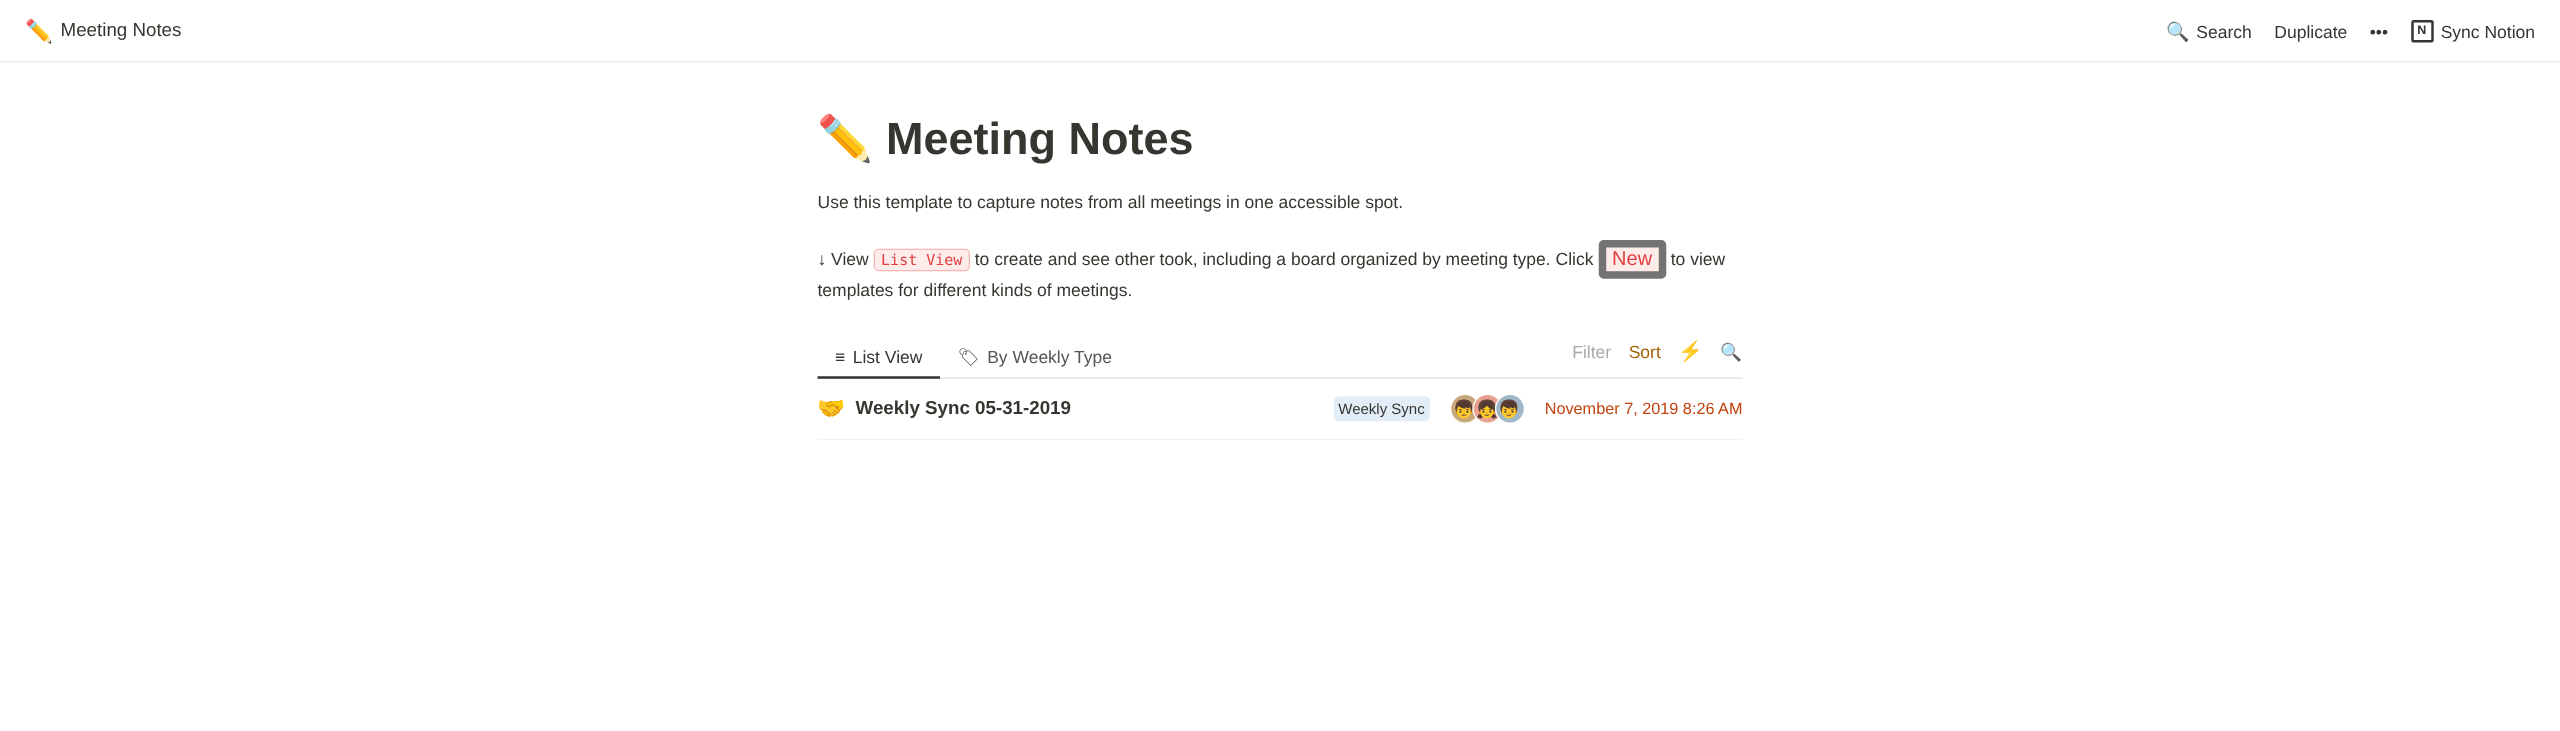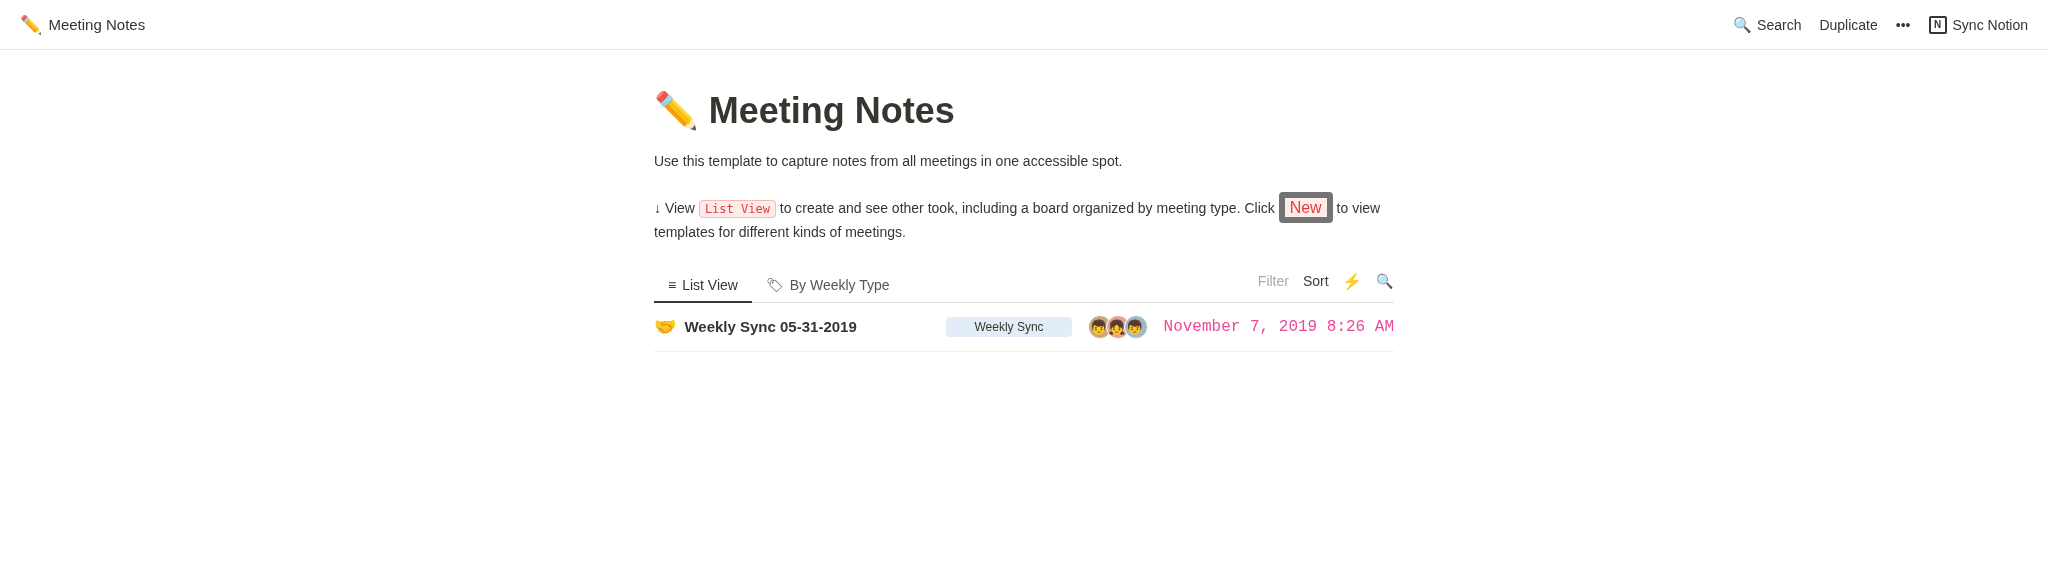--- a/index.html
+++ b/index.html
@@ -134,21 +134,21 @@
       gap: 14px;
       font-size: 14px;
       color: #aaa;
       padding-bottom: 8px;
     }
     .tabs-right .filter-btn {
       color: #aaa;
       cursor: pointer;
     }
     .tabs-right .sort-btn {
-      color: #404040;
+      color: #a16207;
       font-weight: 500;
       cursor: pointer;
     }
     .tabs-right .icon-btn {
       cursor: pointer;
       font-size: 16px;
       color: #aaa;
     }
     
     .list-row {
@@ -169,21 +169,21 @@
     }
     .list-row-meta {
       display: flex;
       align-items: center;
       gap: 16px;
     }
     .tag-weekly-sync {
       background: #e3edf7;
       color: #37352f;
       border-radius: 4px;
-      padding: 3px 28px;
+      padding: 3px 4px;
       font-size: 12px;
       font-weight: 500;
       text-align: right;
     }
     .avatars {
       display: flex;
       align-items: center;
     }
     .avatar {
       width: 24px;
@@ -193,24 +193,23 @@
       border: 1px solid #fff;
       margin-left: -6px;
       font-size: 14px;
       display: flex;
       align-items: center;
       justify-content: center;
       overflow: hidden;
     }
     .avatar:first-child { margin-left: 0; }
     .timestamp {
-      color: #ec4899;
-      font-size: 16px;
+      color: #c2410c;
+      font-size: 13px;
       white-space: nowrap;
-      font-family: Liberation Mono, monospace;
     }
     
     .notion-icon {
       width: 18px;
       height: 18px;
       border: 2px solid #37352f;
       display: flex;
       align-items: center;
       justify-content: center;
       font-size: 10px;

